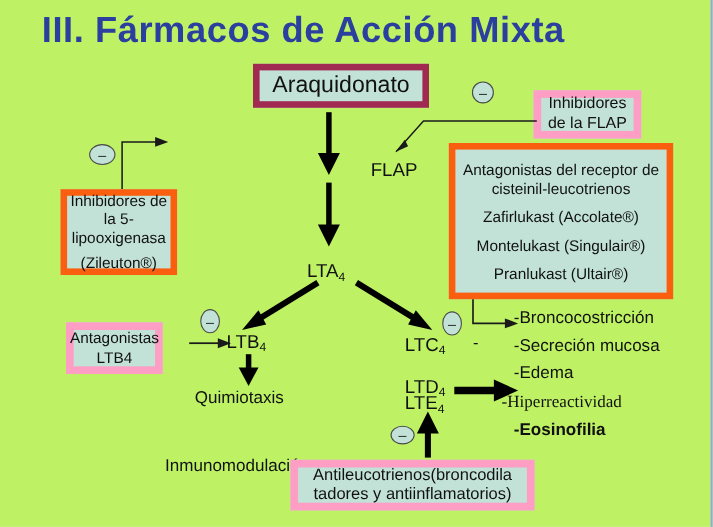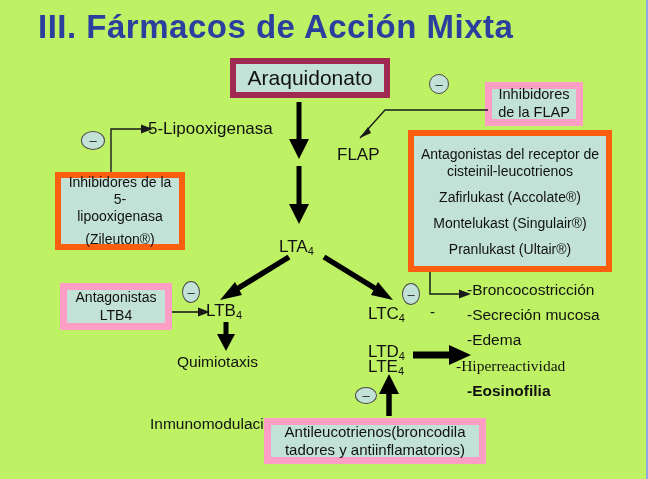--- a/index.html
+++ b/index.html
@@ -115,25 +115,24 @@
 
   <div class="abs minus" style="left:81px; top:131px; width:22px; height:17px;">
     <span>–</span>
   </div>
 
   <svg class="abs" style="left:105px; top:124px; width:60px; height:55px;">
     <polyline points="6,50 6,5 38,5" fill="none" stroke="#1a1a1a" stroke-width="1.4"></polyline>
     <polygon points="48,5 36,0.5 36,9.5" fill="#1a1a1a"></polygon>
   </svg>
 
-  <div class="abs node" style="left:148px; top:119px;">5-Lipooxigenasa</div>
 
   <div class="abs node" style="left:337px; top:145px;">FLAP</div>
 
-  <div class="abs box box-orange box-line" style="left:55px; top:172px; width:130px; height:78px; font-size:14px;">
+  <div class="abs box box-orange box-line" style="left:55px; top:172px; width:106px; height:78px; font-size:14px;">
     <span>Inhibidores de la 5-</span>
     <span>lipooxigenasa</span>
     <span style="margin-top:6px;">(Zileuton®)</span>
   </div>
 
   <div class="abs box box-orange box-line" style="left:408px; top:130px; width:204px; height:142px; font-size:14px; justify-content:flex-start; padding-top:10px;text-align:center;">
     <span>Antagonistas del receptor de</span>
     <span>cisteinil-leucotrienos</span>
     <span style="margin-top:9px;">Zafirlukast (Accolate®)</span>
     <span style="margin-top:9px;">Montelukast (Singulair®)</span>
@@ -157,21 +156,21 @@
   <svg class="abs" style="left:215px; top:255px; width:78px; height:52px;">
     <line x1="74" y1="2" x2="17" y2="37" stroke="#000" stroke-width="5.5"></line>
     <polygon points="5,45 27,40 20,27" fill="#000"></polygon>
   </svg>
 
   <svg class="abs" style="left:320px; top:255px; width:78px; height:52px;">
     <line x1="4" y1="2" x2="61" y2="37" stroke="#000" stroke-width="5.5"></line>
     <polygon points="73,45 51,40 58,27" fill="#000"></polygon>
   </svg>
 
-  <div class="abs box box-pink box-line" style="left:60px; top:283px; width:112px; height:47px; font-size:14px;">
+  <div class="abs box box-pink box-line" style="left:60px; top:293px; width:88px; height:47px; font-size:14px;">
     <span>Antagonistas</span>
     <span>LTB4</span>
   </div>
 
   <div class="abs minus" style="left:182px; top:281px; width:16px; height:20px;">
     <span>–</span>
   </div>
 
   <svg class="abs" style="left:172px; top:305px; width:40px; height:14px;">
     <line x1="0" y1="7" x2="28" y2="7" stroke="#1a1a1a" stroke-width="1.6"></line>

